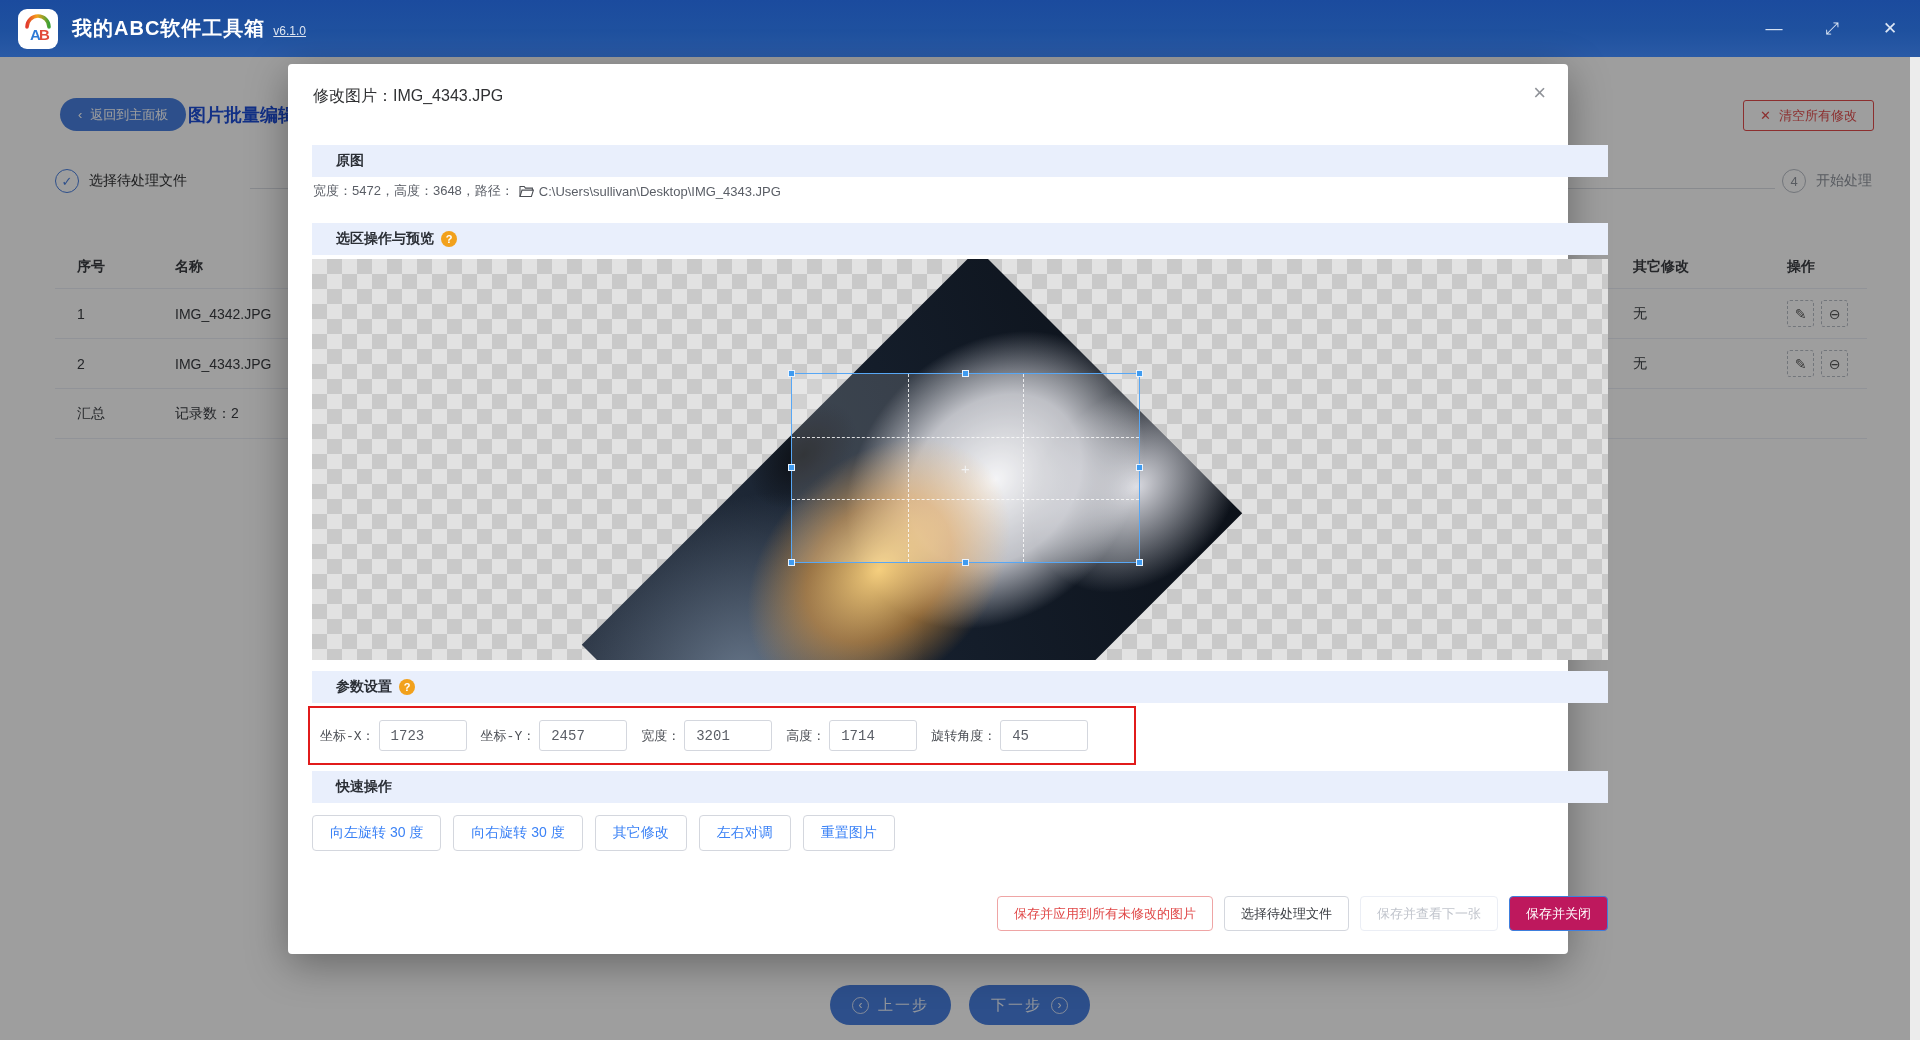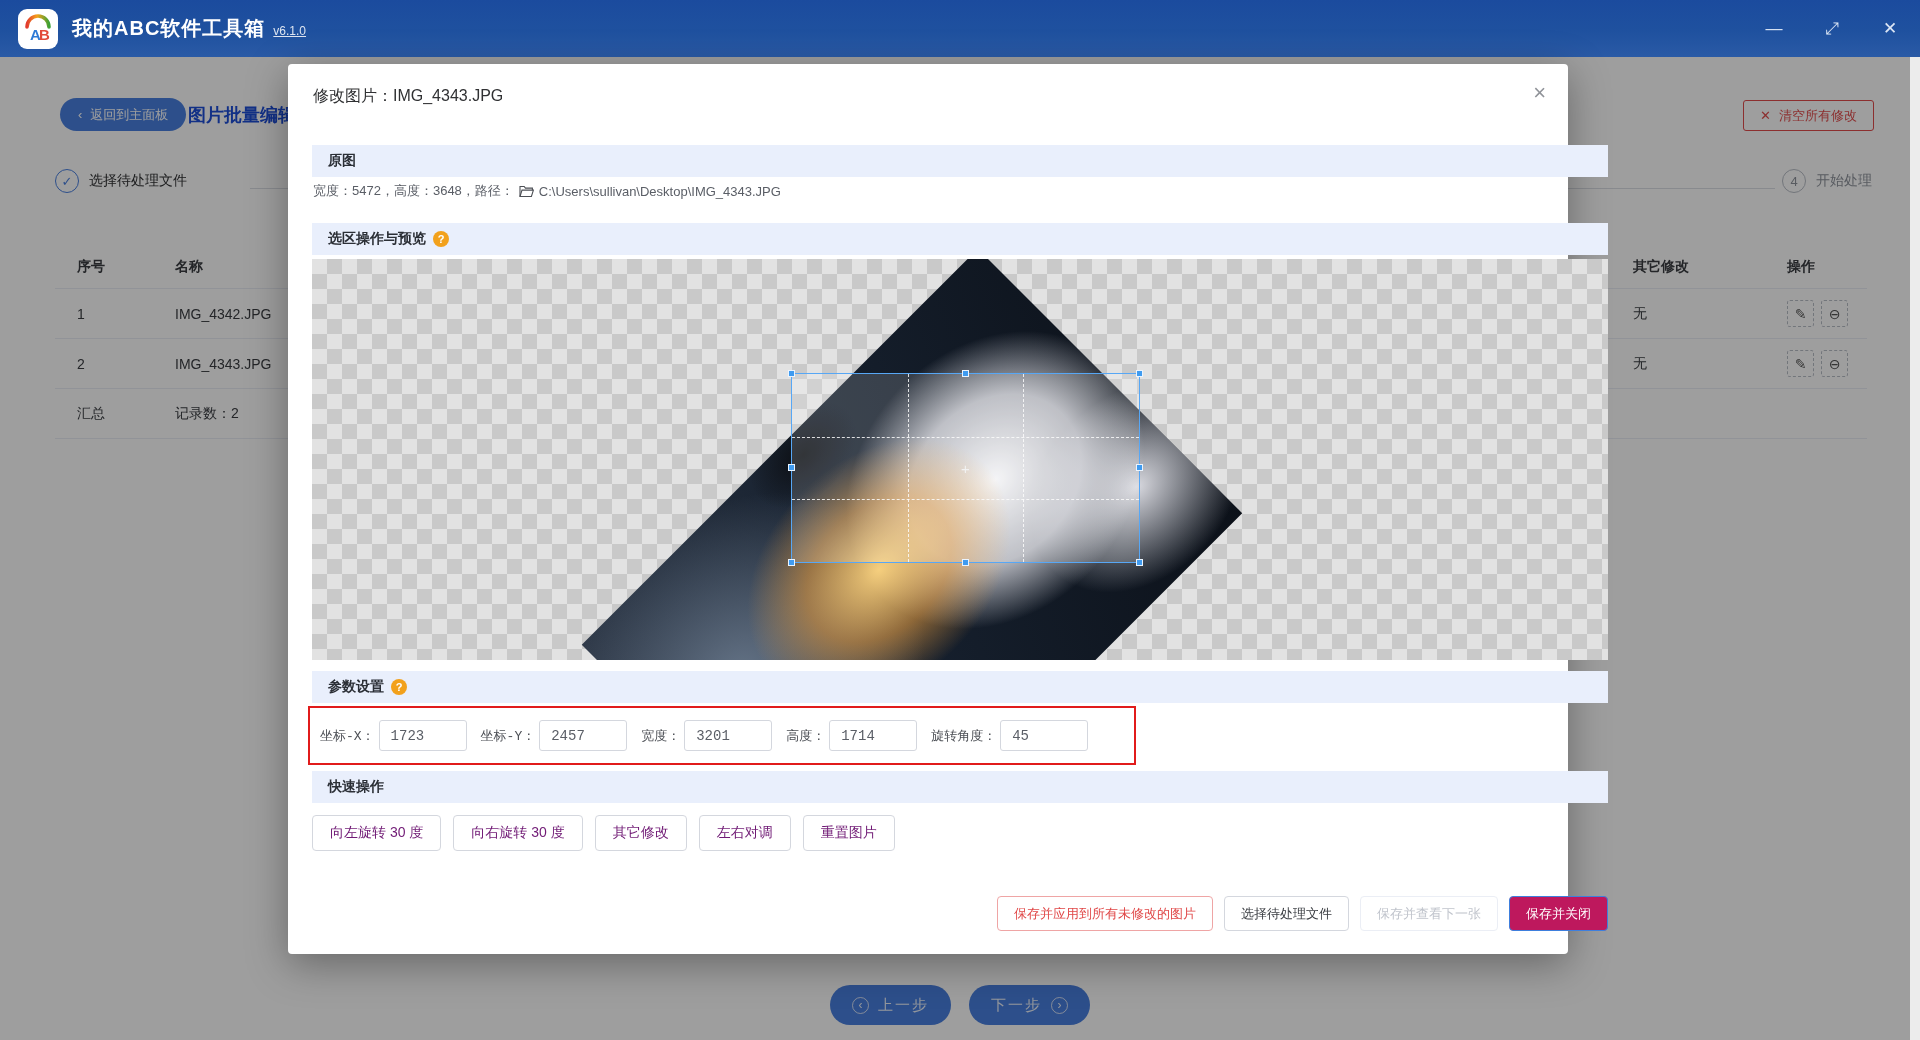--- a/index.html
+++ b/index.html
@@ -47,21 +47,21 @@
   
   .overlay { position:absolute; left:0; top:57px; width:1920px; height:983px; background:rgba(0,0,0,0.38); z-index:40; }
   .scroll-track { position:absolute; right:0; top:57px; width:10px; height:983px; background:#ececec; z-index:60; }
 
   
   .modal { position:absolute; left:288px; top:64px; width:1280px; height:890px; background:#fff; border-radius:4px;
     box-shadow:0 10px 40px rgba(0,0,0,0.35); z-index:80; }
   .modal-title { position:absolute; left:25px; top:22px; font-size:16px; color:#303133; }
   .modal-close { position:absolute; right:22px; top:16px; font-size:22px; color:#909399; cursor:pointer; }
   .sec-bar { position:absolute; left:24px; width:1296px; height:32px; background:#e9effc; display:flex; align-items:center;
-    padding-left:16px; font-size:14px; font-weight:700; color:#2b2f36; gap:7px; }
+    padding-left:24px; font-size:14px; font-weight:700; color:#2b2f36; gap:7px; }
   .q-icon { width:16px; height:16px; border-radius:50%; background:#f2a11c; color:#fff; font-size:11px; font-weight:700;
     display:flex; align-items:center; justify-content:center; }
   .info-line { position:absolute; left:25px; top:118px; font-size:13px; color:#5a5e66; display:flex; align-items:center; gap:5px; }
 
   .canvas { position:absolute; left:24px; top:195px; width:1296px; height:401px; overflow:hidden;
     background-image:conic-gradient(#c9c9c9 25%, #e2e2e2 0 50%, #c9c9c9 0 75%, #e2e2e2 0);
     background-size:30px 30px; }
   .photo { position:absolute; left:320px; top:133px; width:560px; height:374px; transform:rotate(-45deg);
     background:
       radial-gradient(90px 60px at 52% 6%, rgba(12,14,18,0.95), rgba(12,14,18,0) 70%),
@@ -83,21 +83,21 @@
   .h-s { left:50%; margin-left:-4px; bottom:-4px; } .h-sw { left:-4px; bottom:-4px; } .h-w { left:-4px; top:50%; margin-top:-4px; }
 
   .param-box { position:absolute; left:20px; top:642px; width:828px; height:59px; border:2px solid #e11b1b;
     display:flex; align-items:center; padding-left:10px; }
   .param-group { display:flex; align-items:center; margin-right:14px;font-family:Liberation Mono, monospace; }
   .param-label { font-size:13px; color:#4c4f55; white-space:nowrap; }
   .param-input { width:88px; height:31px; border:1px solid #d4d7de; border-radius:3px; font-size:14px; color:#5a5e66;
     padding-left:11px; margin-left:4px; font-family:inherit; }
   .quick-row { position:absolute; left:24px; top:751px; display:flex; gap:12px; }
   .quick-btn { height:36px; padding:0 17px; background:#fff; border:1px solid #d4d7de; border-radius:4px;
-    font-size:14px; color:#701a75; }
+    font-size:14px; color:#3b82f6; }
   .modal-footer { position:absolute; left:24px; top:832px; width:1296px; display:flex; justify-content:flex-end; gap:11px; }
   .m-btn { height:35px; padding:0 16px; border-radius:4px; font-size:13px; background:#fff; border:1px solid #d4d7de; color:#3a3d42; }
   .m-btn.danger { border-color:#efa5a5; color:#e04848; }
   .m-btn.disabled { border-color:#ebeef5; color:#c0c4cc; }
   .m-btn.primary { background:#be185d; border:1px solid #3e7fdd; color:#fff; }
 </style>
 </head>
 <body>
 
 <div id="app">

